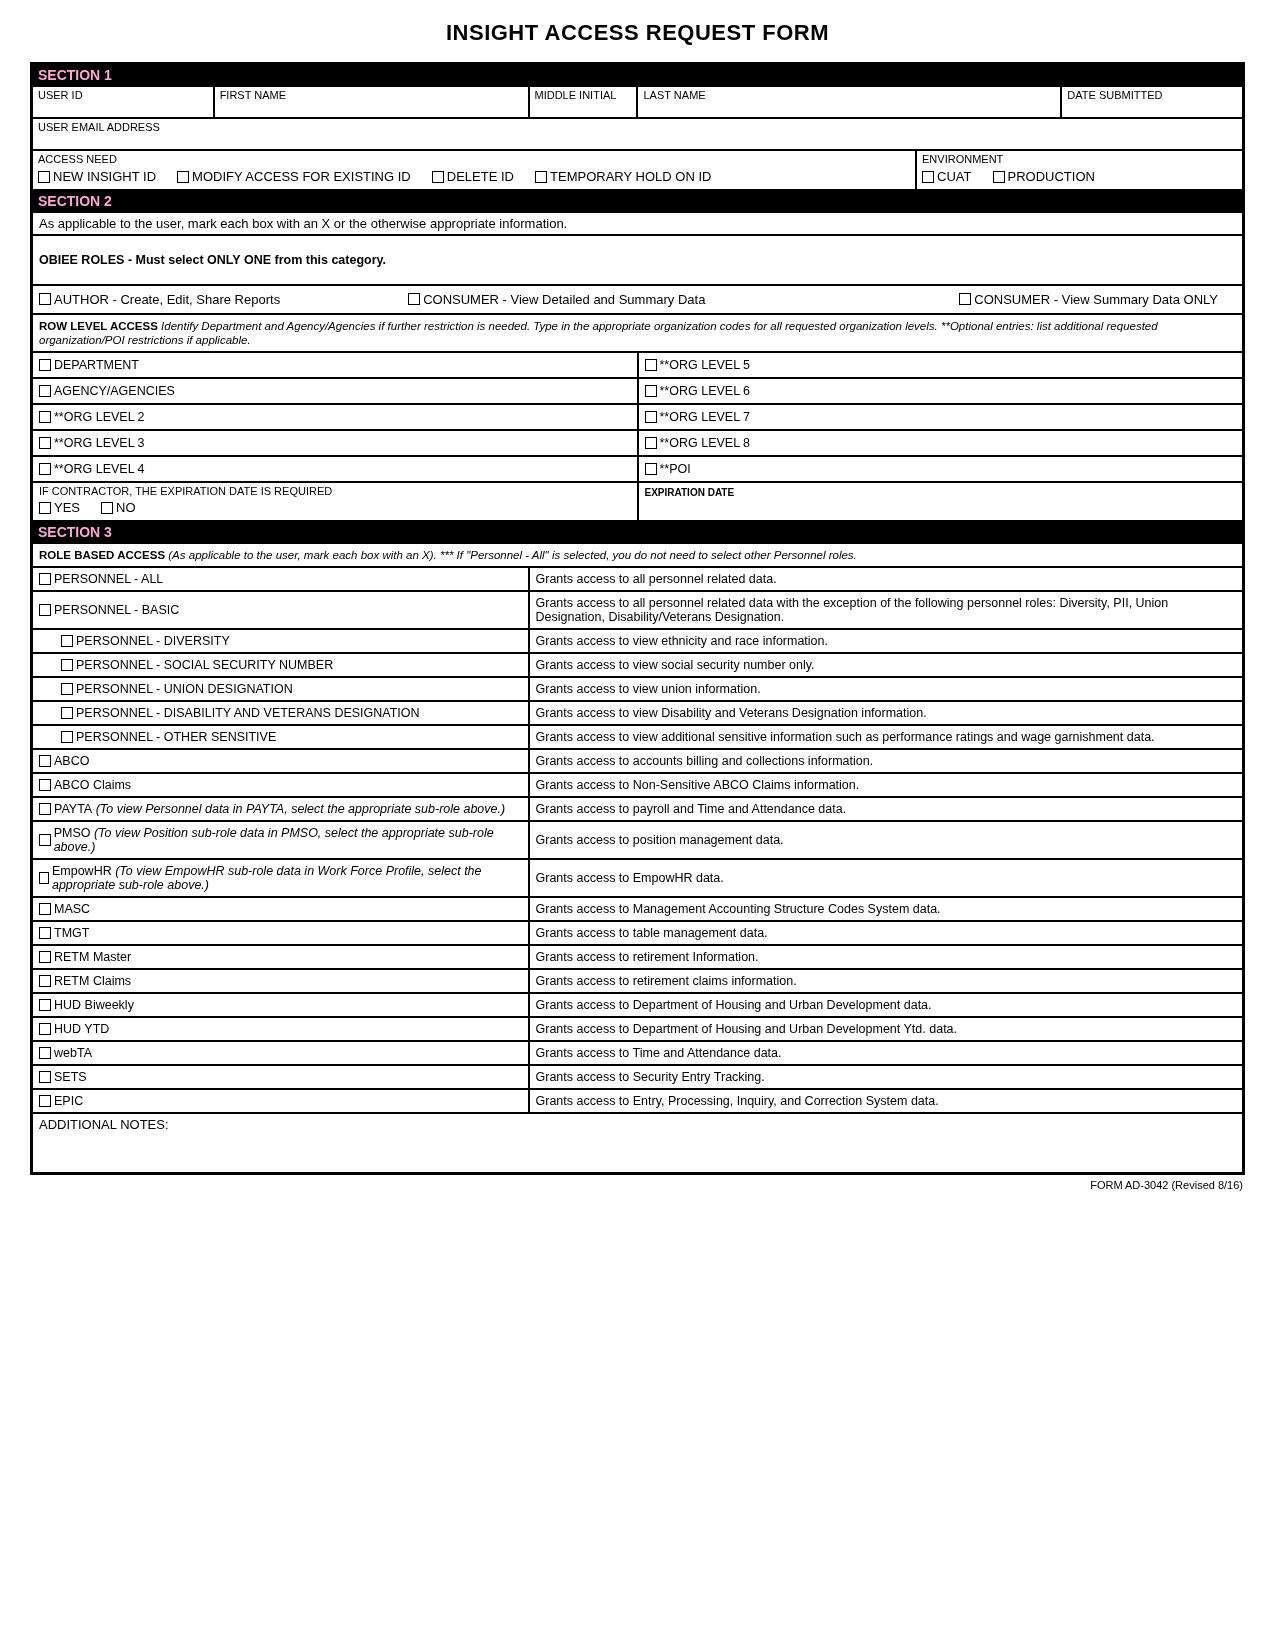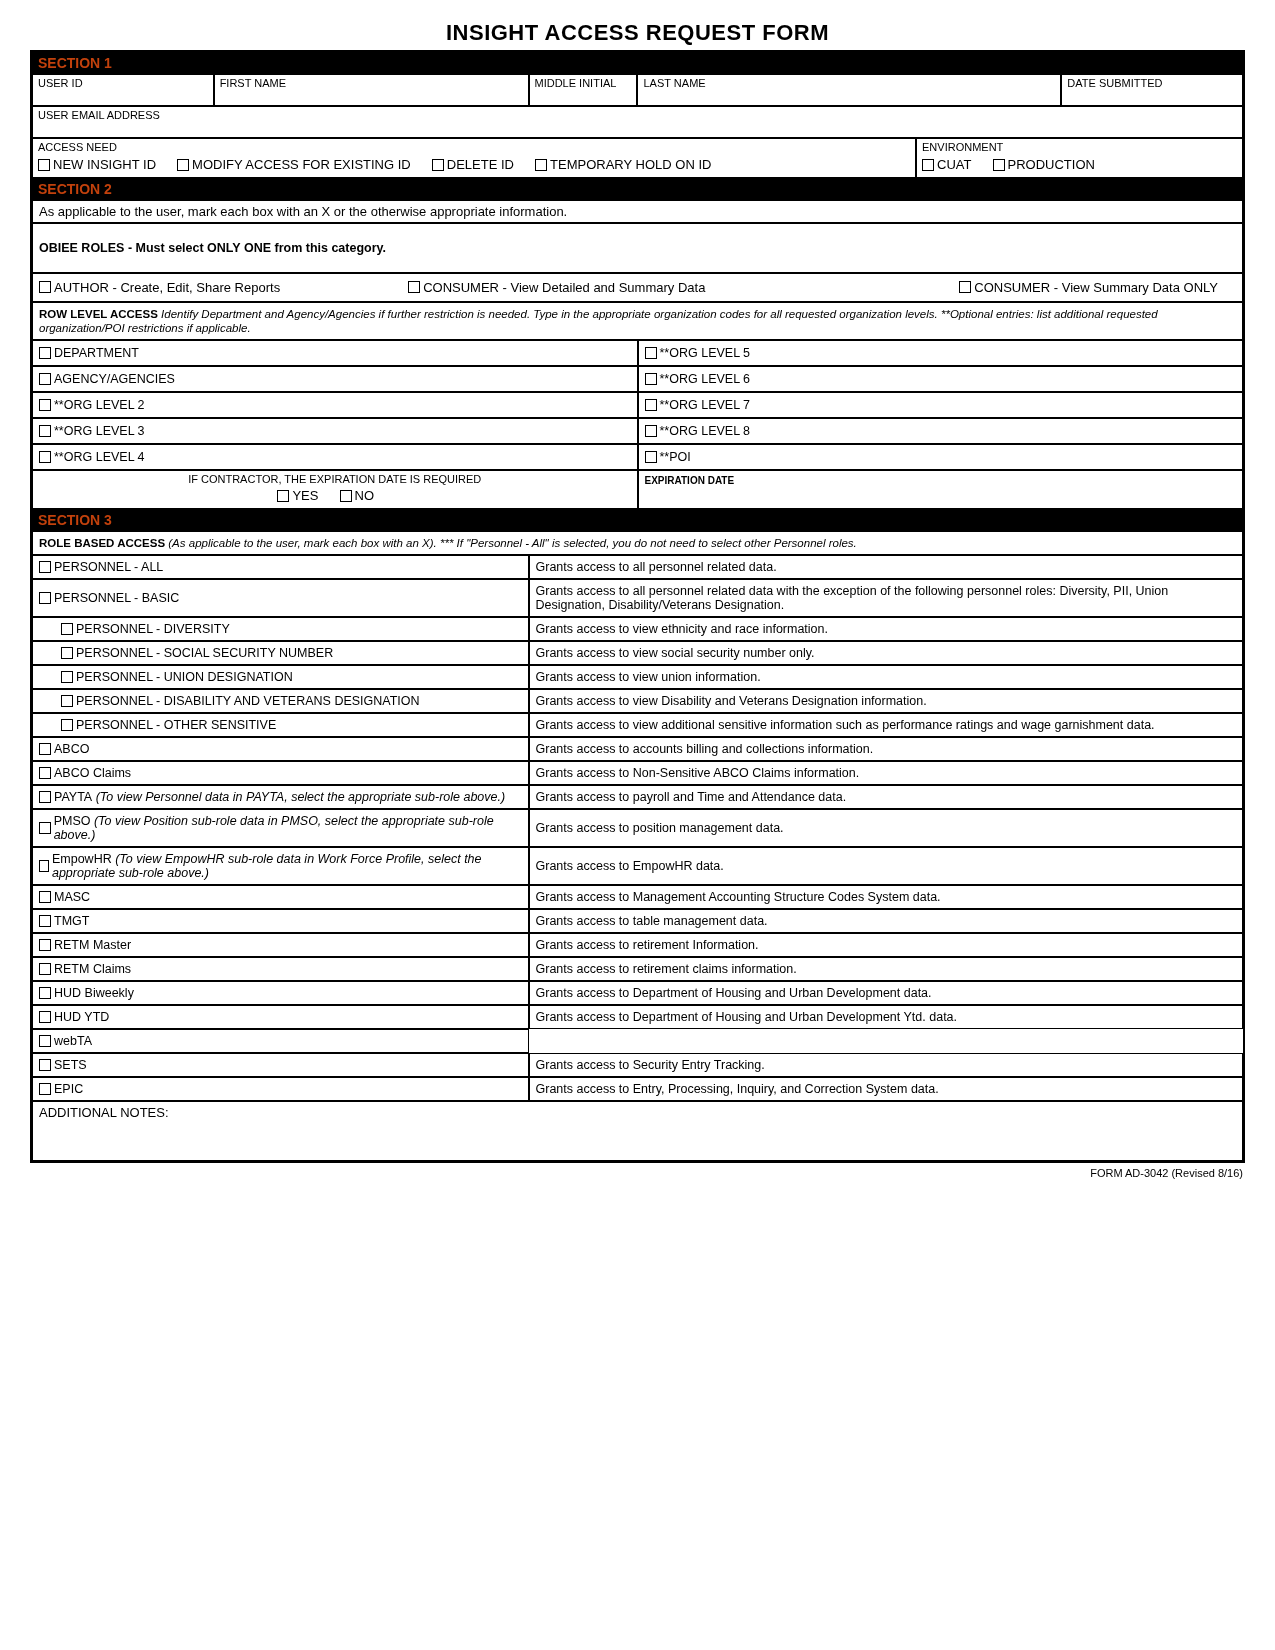--- a/index.html
+++ b/index.html
@@ -10,28 +10,28 @@
     padding: 20px 30px;
     width: 1275px;
     font-size: 12.5px;
     color: #000;
   }
   .title {
     text-align: center;
     font-weight: bold;
     font-size: 22px;
     letter-spacing: 0.5px;
-    margin-bottom: 4px;
+    margin-bottom: 16px;
   }
   .form-outer {
     border: 2.5px solid #000;
   }
   .section-header {
     background: #000;
-    color: #c2410c;
+    color: #f9a8d4;
     font-weight: bold;
     font-size: 14px;
     padding: 3px 6px;
   }
   .row { display: flex; }
   .cell {
     border: 0.5px solid #000;
     padding: 2px 5px 16px 5px;
     font-size: 11px;
   }
@@ -106,21 +106,20 @@
     font-size:13px;
   }
   .yn-row {
     display:flex;
   }
   .yn-left {
     width:50%;
     border:0.5px solid #000;
     padding:2px 6px 4px 6px;
     font-size:11px;
-    text-align:center;
   }
   .yn-right {
     width:50%;
     border:0.5px solid #000;
     padding:4px 6px;
     font-size:10px;
     font-weight:bold;
   }
   .role-note { font-style:italic; }
 </style>
@@ -393,20 +392,21 @@
           <span class="checkbox"></span>
           <span><span>HUD YTD</span></span>
         </div>
         <div class="role-right">Grants access to Department of Housing and Urban Development Ytd. data.</div>
       </div>
       <div class="role-row">
         <div class="role-left">
           <span class="checkbox"></span>
           <span><span>webTA</span></span>
         </div>
+        <div class="role-right">Grants access to Time and Attendance data.</div>
       </div>
       <div class="role-row">
         <div class="role-left">
           <span class="checkbox"></span>
           <span><span>SETS</span></span>
         </div>
         <div class="role-right">Grants access to Security Entry Tracking.</div>
       </div>
       <div class="role-row">
         <div class="role-left">

